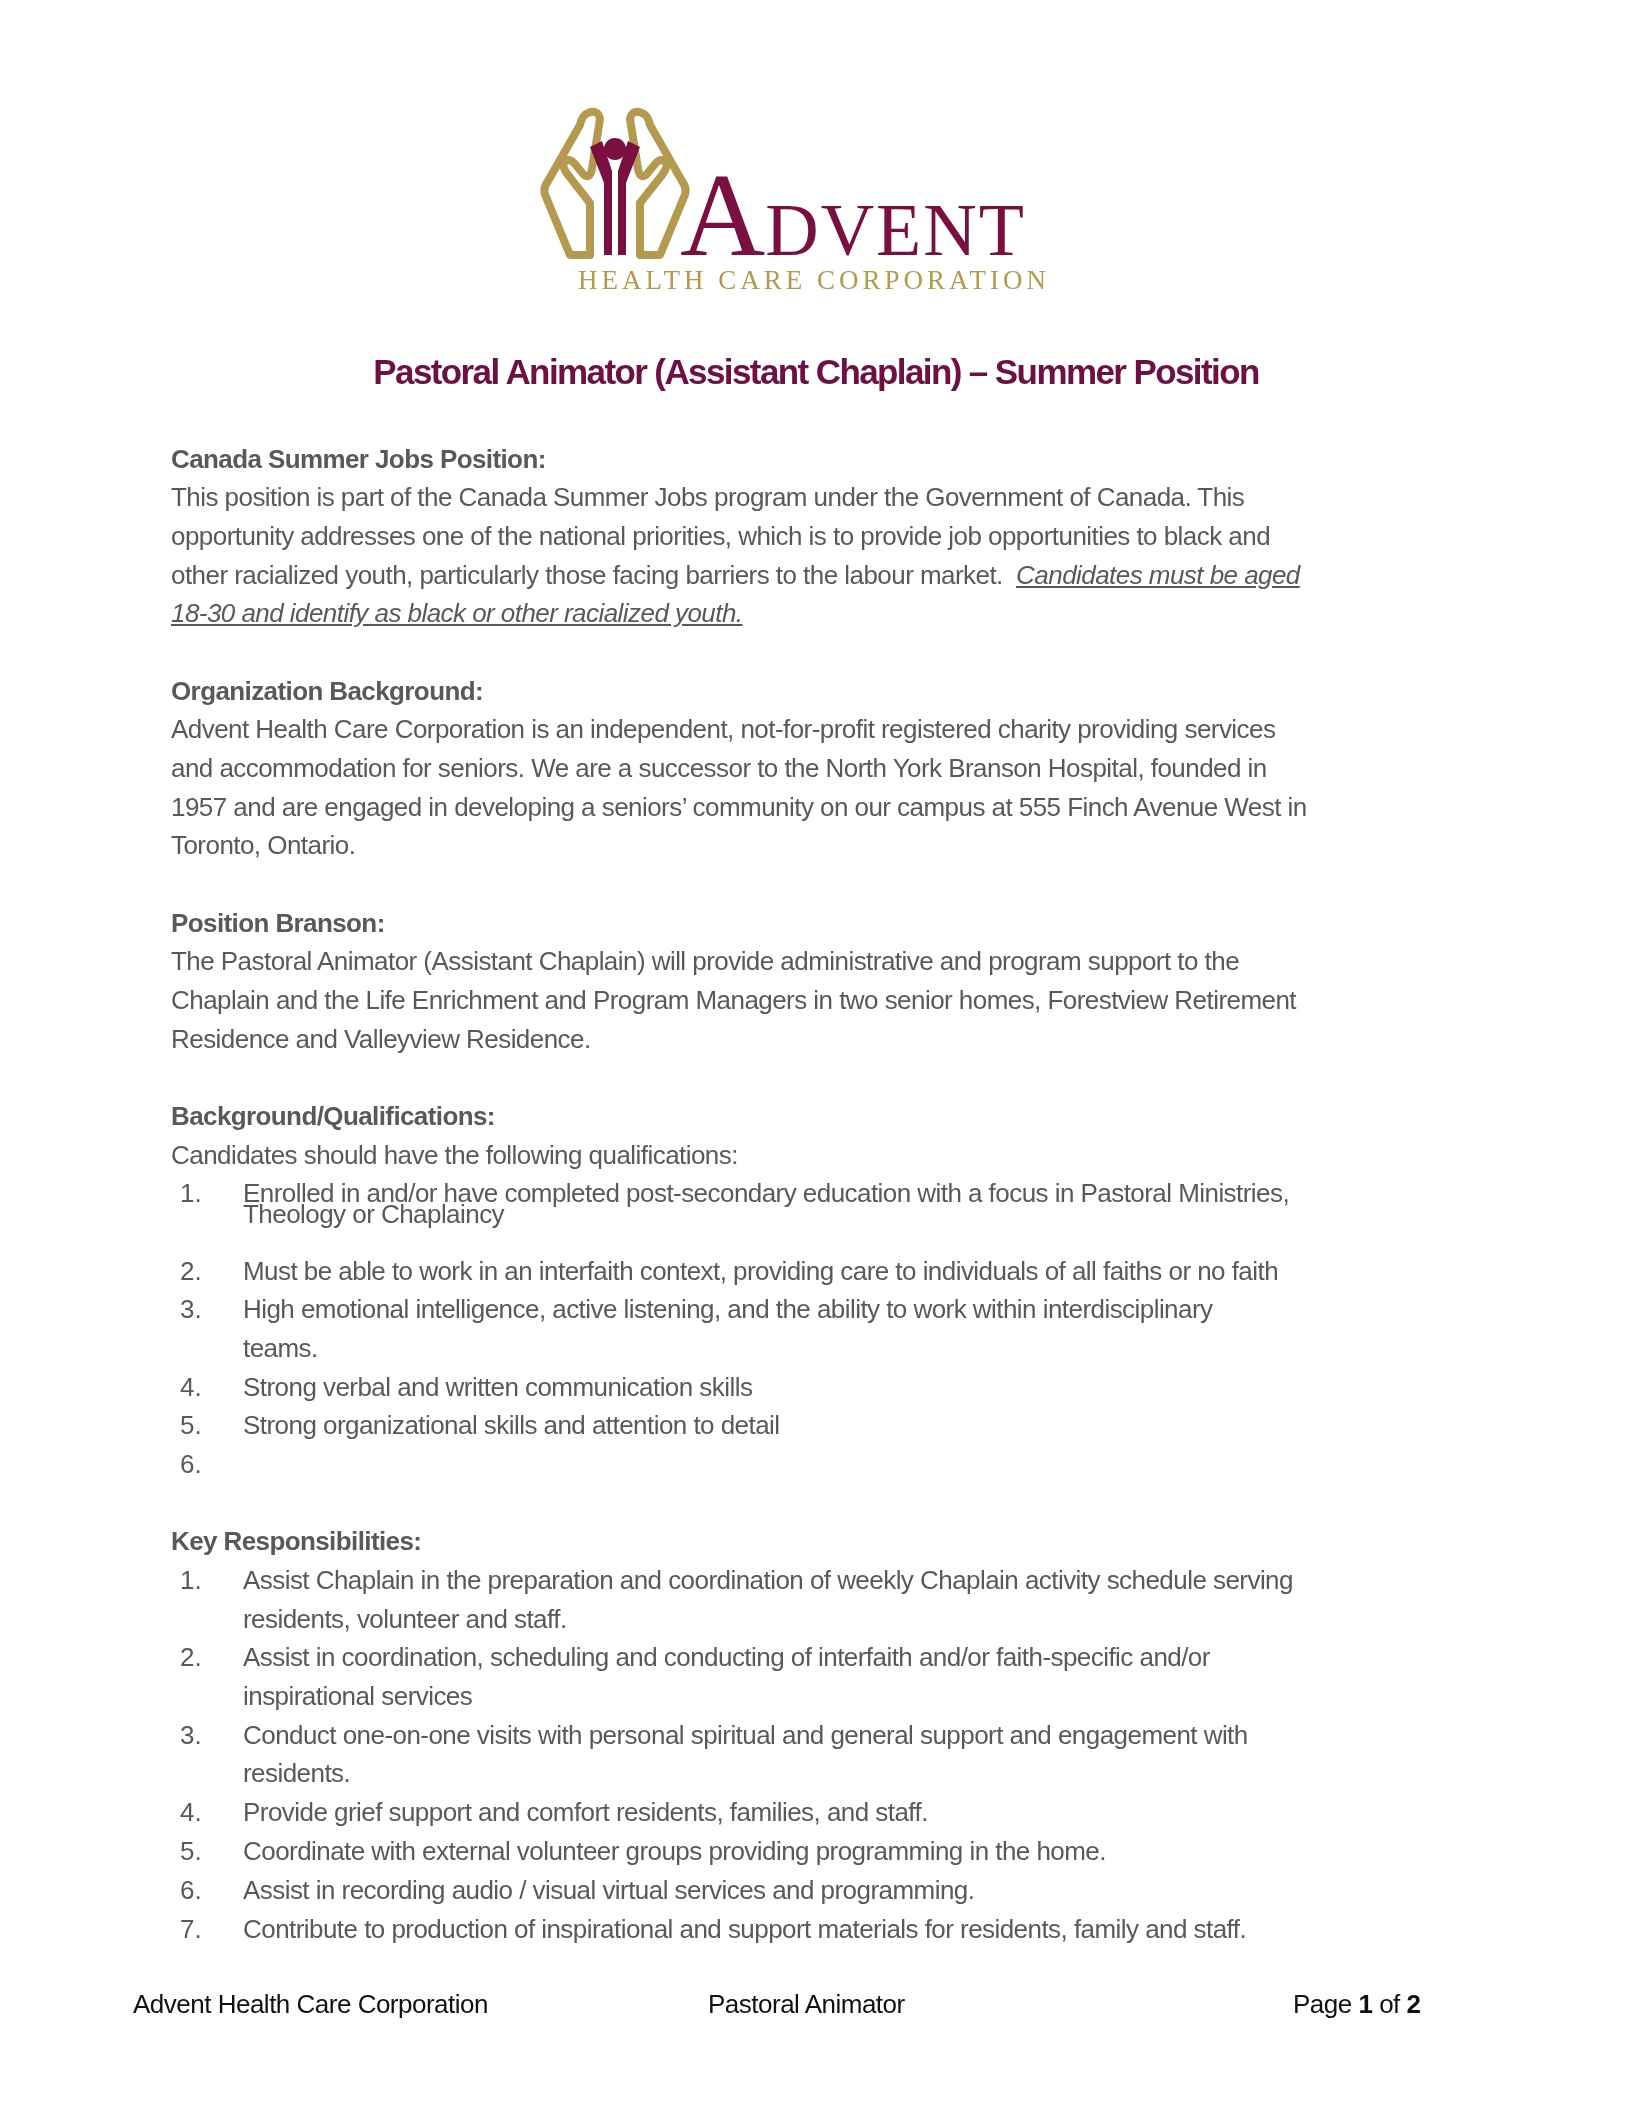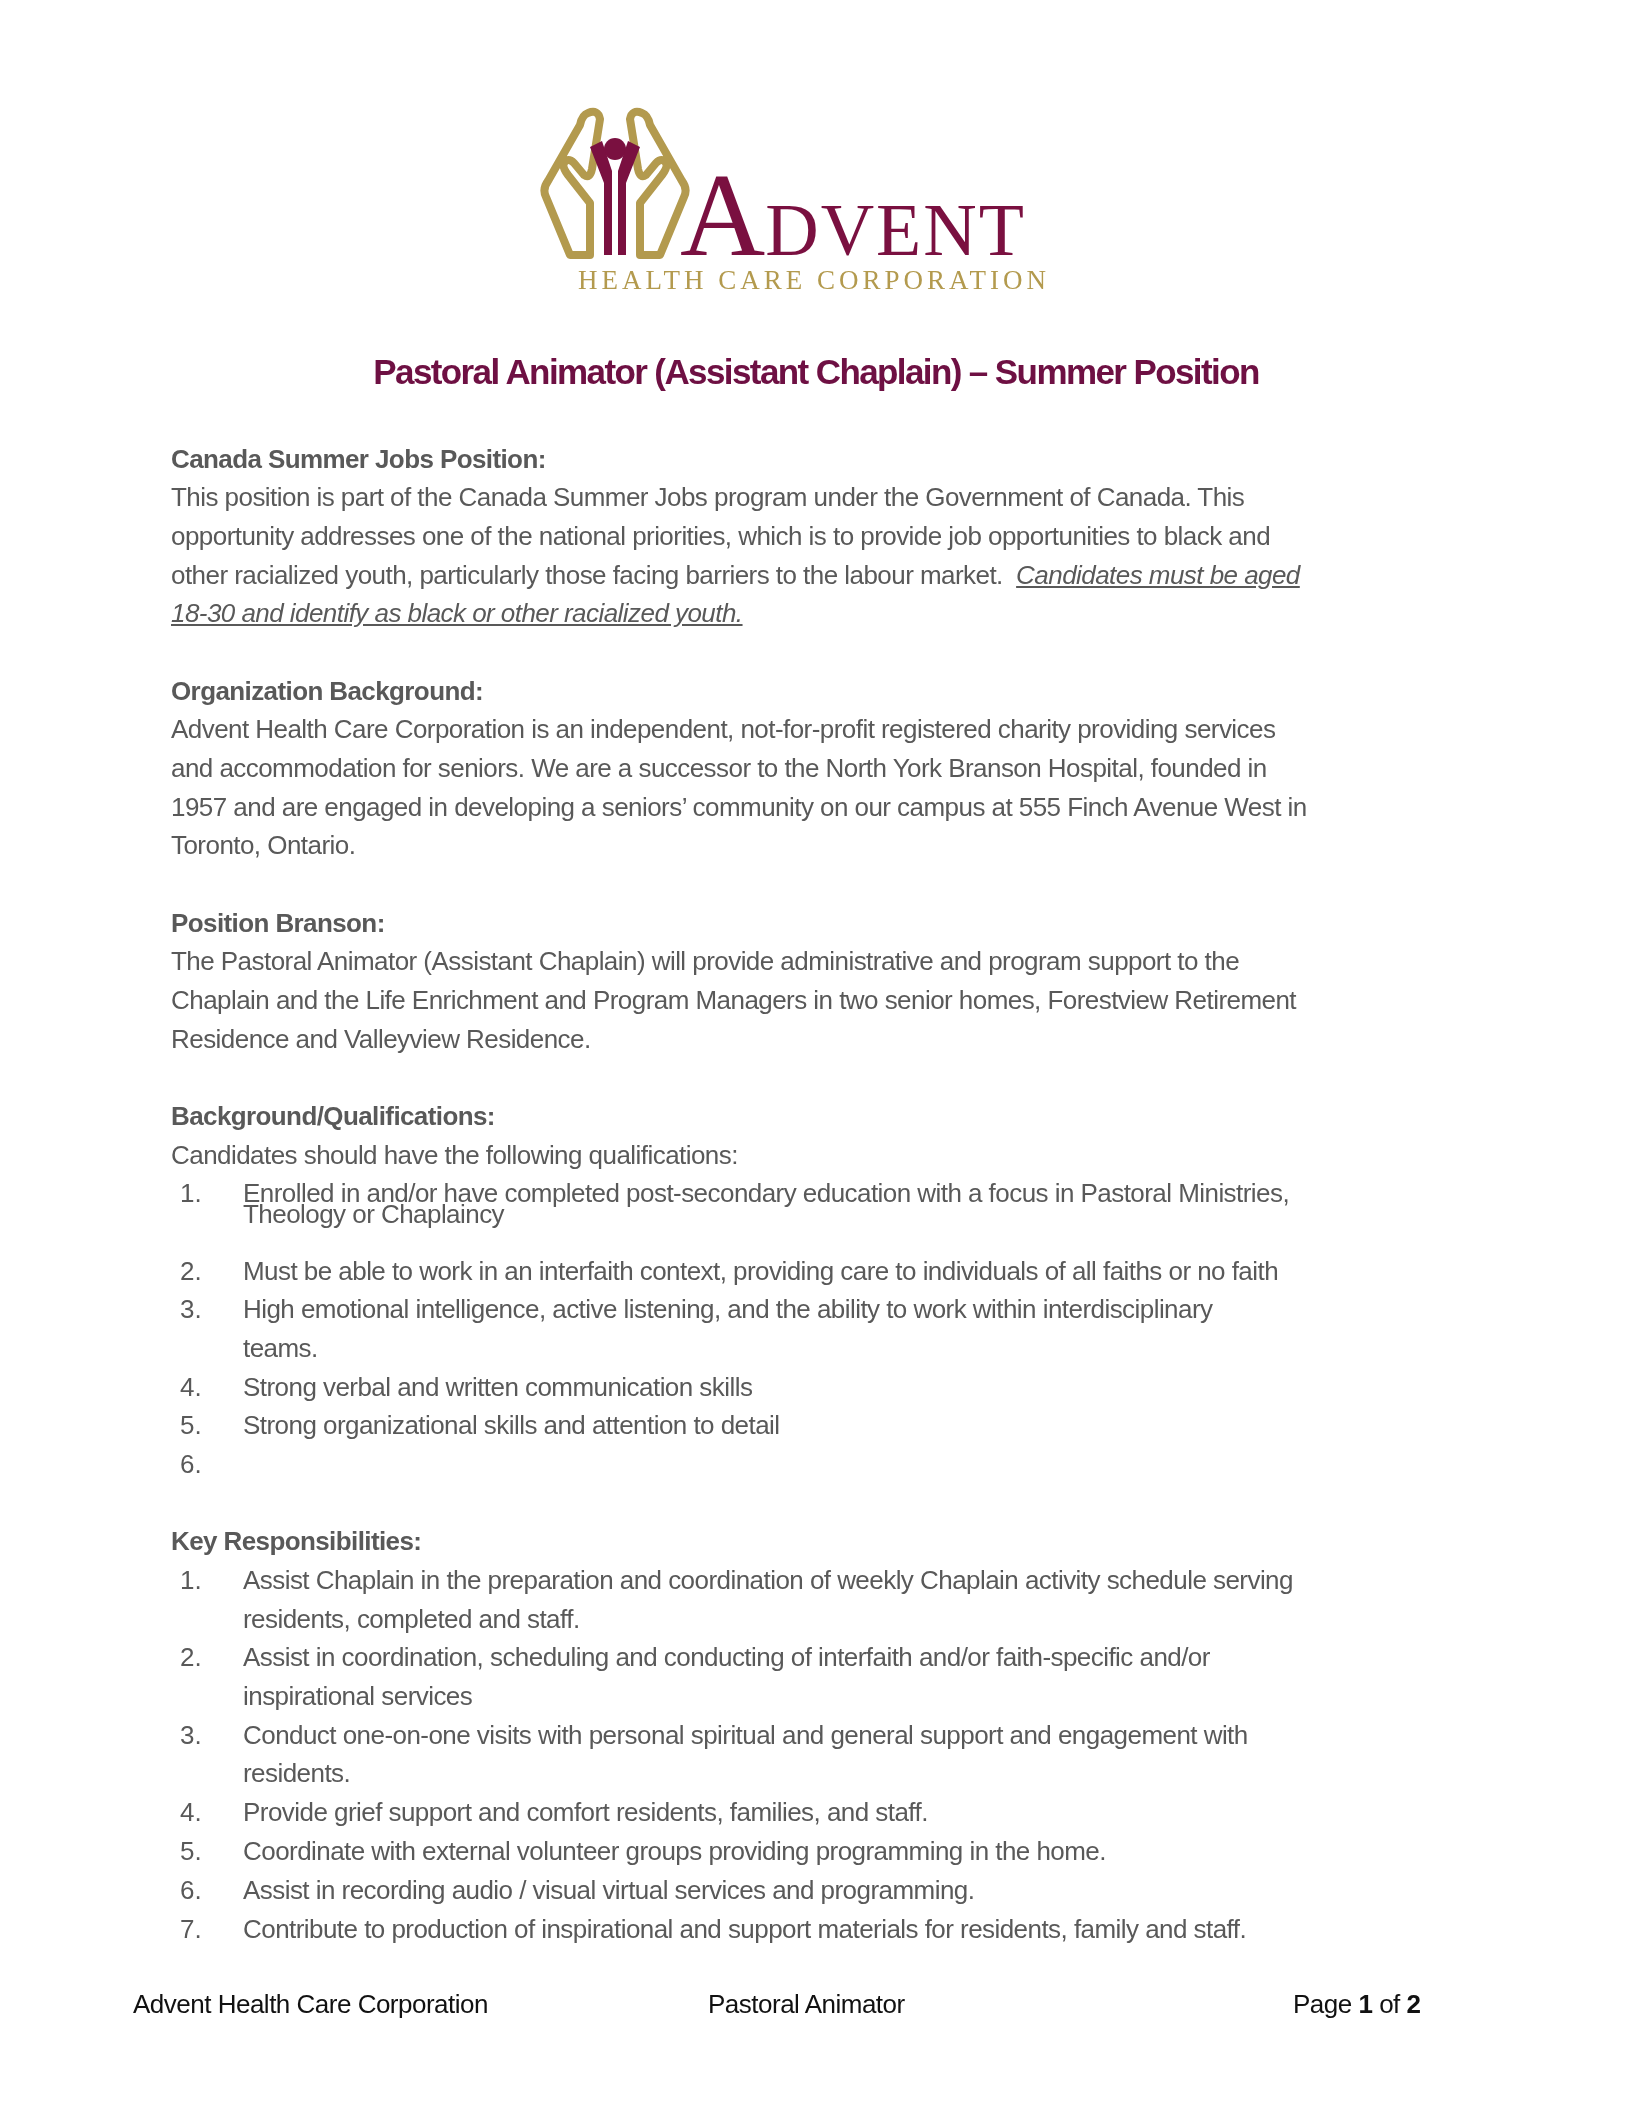--- a/index.html
+++ b/index.html
@@ -86,21 +86,21 @@
 
   <div class="num" style="top:1406px">5.</div>
   <div class="item" style="top:1406px">Strong organizational skills and attention to detail</div>
 
   <div class="num" style="top:1445px">6.</div>
 
   <div class="line heading" style="top:1522px">Key Responsibilities:</div>
 
   <div class="num" style="top:1561px">1.</div>
   <div class="item" style="top:1561px">Assist Chaplain in the preparation and coordination of weekly Chaplain activity schedule serving</div>
-  <div class="item" style="top:1600px">residents, completed and staff.</div>
+  <div class="item" style="top:1600px">residents, volunteer and staff.</div>
 
   <div class="num" style="top:1638px">2.</div>
   <div class="item" style="top:1638px">Assist in coordination, scheduling and conducting of interfaith and/or faith-specific and/or</div>
   <div class="item" style="top:1677px">inspirational services</div>
 
   <div class="num" style="top:1716px">3.</div>
   <div class="item" style="top:1716px">Conduct one-on-one visits with personal spiritual and general support and engagement with</div>
   <div class="item" style="top:1754px">residents.</div>
 
   <div class="num" style="top:1793px">4.</div>

